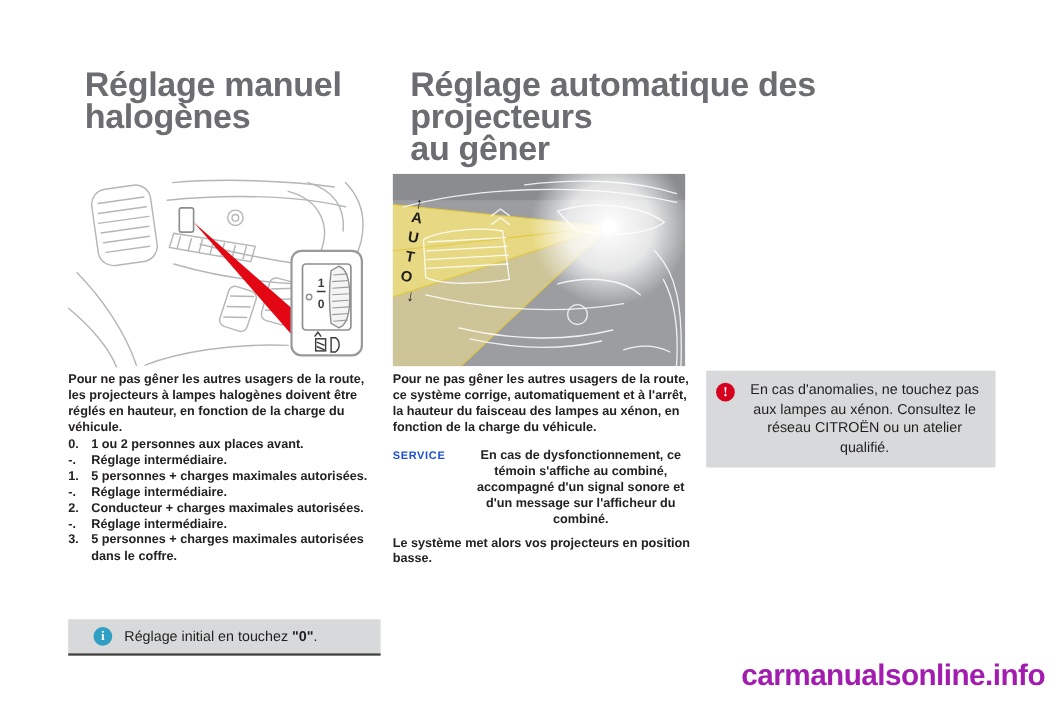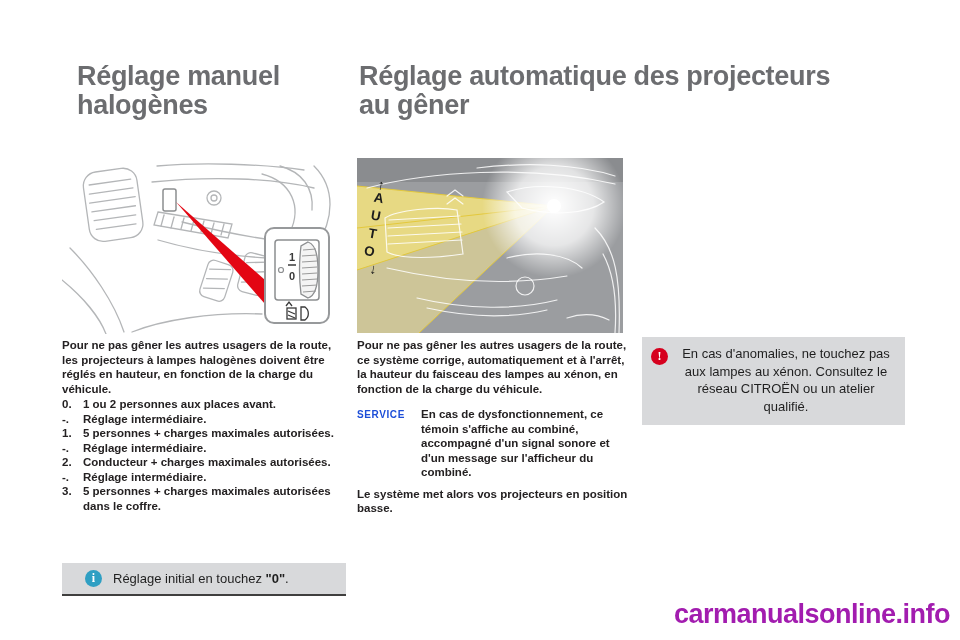--- a/index.html
+++ b/index.html
@@ -1,22 +1,22 @@
 <!DOCTYPE html>
 <html><head>
 <meta charset="utf-8">
 <style>
   html,body{margin:0;padding:0;background:#e8e8e8;}
   .page{position:relative;width:960px;height:640px;background:#ffffff;overflow:hidden;
         font-family:"Liberation Sans",sans-serif;color:#242122;}
   
-  .title{position:absolute;margin:0;font-size:27px;line-height:29px;font-weight:bold;
+  .title{position:absolute;margin:0;font-size:31px;line-height:29px;font-weight:bold;
          color:#6c6d70;letter-spacing:-0.3px;}
   .title-halogen{left:77px;top:62px;width:280px;}
-  .title-xenon{left:359px;top:62px;width:520px;}
+  .title-xenon{left:373px;top:62px;width:520px;}
   .tline{display:block;}
   
   .illus{position:absolute;}
   .illus-halogen{left:62px;top:162px;width:284px;height:172px;background:#fff;}
   .illus-xenon{left:357px;top:158px;width:266px;height:175px;}
   .auto-label{position:absolute;left:10px;top:20px;display:flex;flex-direction:column;
               align-items:center;transform:rotate(10deg);color:#1c1c1c;font-weight:bold;}
   .auto-letters{writing-mode:vertical-rl;text-orientation:upright;font-size:13.5px;
                 letter-spacing:3px;line-height:1;}
   .auto-arrow{font-size:14px;line-height:12px;}
@@ -27,21 +27,21 @@
   .col-xenon-text{left:357px;top:338px;width:278px;}
   .intro{margin:0 0 1px 0;}
   .list{margin-top:1px;}
   .li{display:flex;}
   .li-label{width:21px;flex:none;}
   .li-text{flex:1;}
   
   .service-row{display:flex;margin-top:11px;}
   .service-badge{flex:none;width:64px;color:#1d4ed8;font-size:10px;letter-spacing:0.6px;
                  font-weight:bold;padding-top:1px;}
-  .service-text{flex:1;margin:0;}
+  .service-text{flex:1;margin:0;text-align:center;}
   .xenon-footer{margin:7px 0 0 0;}
   
   .note-box{position:absolute;left:62px;top:563px;width:284px;height:33px;background:#d8d9db;
             border-bottom:2px solid #3f3f3e;display:flex;align-items:center;gap:11px;
             padding-left:23px;box-sizing:border-box;font-size:13px;font-weight:normal;color:#1f1f1f;}
   .warn-box{position:absolute;left:642px;top:337px;width:263px;box-sizing:border-box;
             background:#d8d9db;padding:8px 10px 10px 9px;display:flex;gap:9px;
             font-size:13px;line-height:17.5px;color:#1f1f1f;}
   .circle-icon{flex:none;width:17px;height:17px;border-radius:50%;color:#fff;display:flex;
                align-items:center;justify-content:center;font-size:12px;font-weight:bold;

